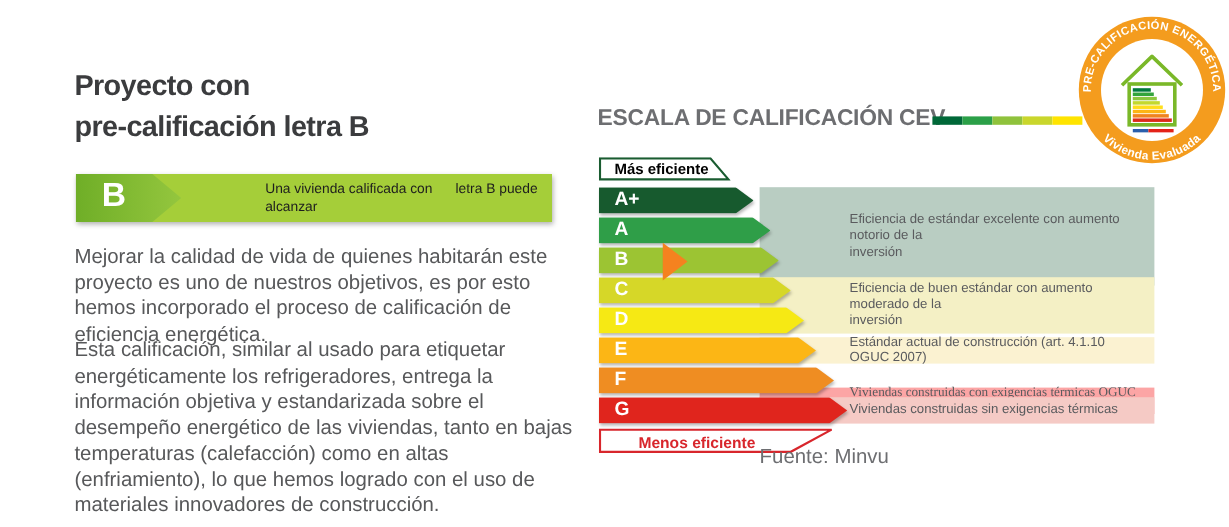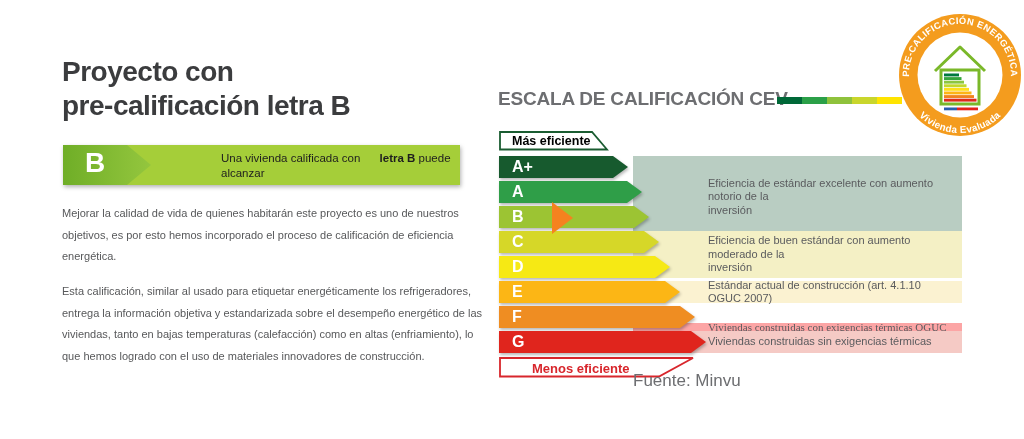--- a/index.html
+++ b/index.html
@@ -1,32 +1,32 @@
 <!DOCTYPE html>
 <html><head>
 <meta charset="utf-8">
 <style>
   html,body{margin:0;padding:0;background:#fff;}
   .page{position:relative;width:1024px;height:439px;background:#ffffff;overflow:hidden;
         font-family:"Liberation Sans",sans-serif;}
 
   
-  .title{position:absolute;left:62px;top:55px;font-size:28px;line-height:34px;
+  .title{position:absolute;left:62px;top:55px;font-size:24px;line-height:34px;
          font-weight:bold;color:#3b3c3e;letter-spacing:-0.5px;white-space:pre-line;margin:0;}
   .hl-badge{position:absolute;left:63px;top:145px;width:397px;height:40px;
             filter:drop-shadow(1px 2px 2px rgba(0,0,0,.30));}
   .hl-panel{position:absolute;left:58px;top:0;right:0;bottom:0;background:#a5ce39;}
   .hl-pentagon{position:absolute;left:0;top:0;width:88px;height:40px;
             background:linear-gradient(90deg,#6fae27,#94c63e);
             clip-path:polygon(0 0,64px 0,100% 50%,64px 100%,0 100%);}
   .hl-letter{position:absolute;left:0;top:2px;width:64px;text-align:center;
             font-size:28px;font-weight:bold;color:#fff;}
   .hl-text{position:absolute;left:100px;top:5.5px;font-size:11.5px;line-height:15px;color:#1e1e1e;}
-  .hl-text b{font-weight:bold;padding-left:16px;}
-  .para{position:absolute;left:62px;width:424px;font-size:11px;line-height:21.5px;
+  .hl-text b{font-weight:normal;padding-left:16px;}
+  .para{position:absolute;left:62px;width:424px;font-size:17px;line-height:21.5px;
         color:#57585a;margin:0;}
   .p1{top:203px;}
   .p2{top:281px;}
 
   
   .heading{position:absolute;left:498px;top:88px;font-size:19px;font-weight:bold;
            color:#6d6e71;letter-spacing:-0.2px;margin:0;}
   .grad{position:absolute;left:777px;top:97px;height:7px;display:flex;}
   .grad span{width:25px;height:7px;}
 

